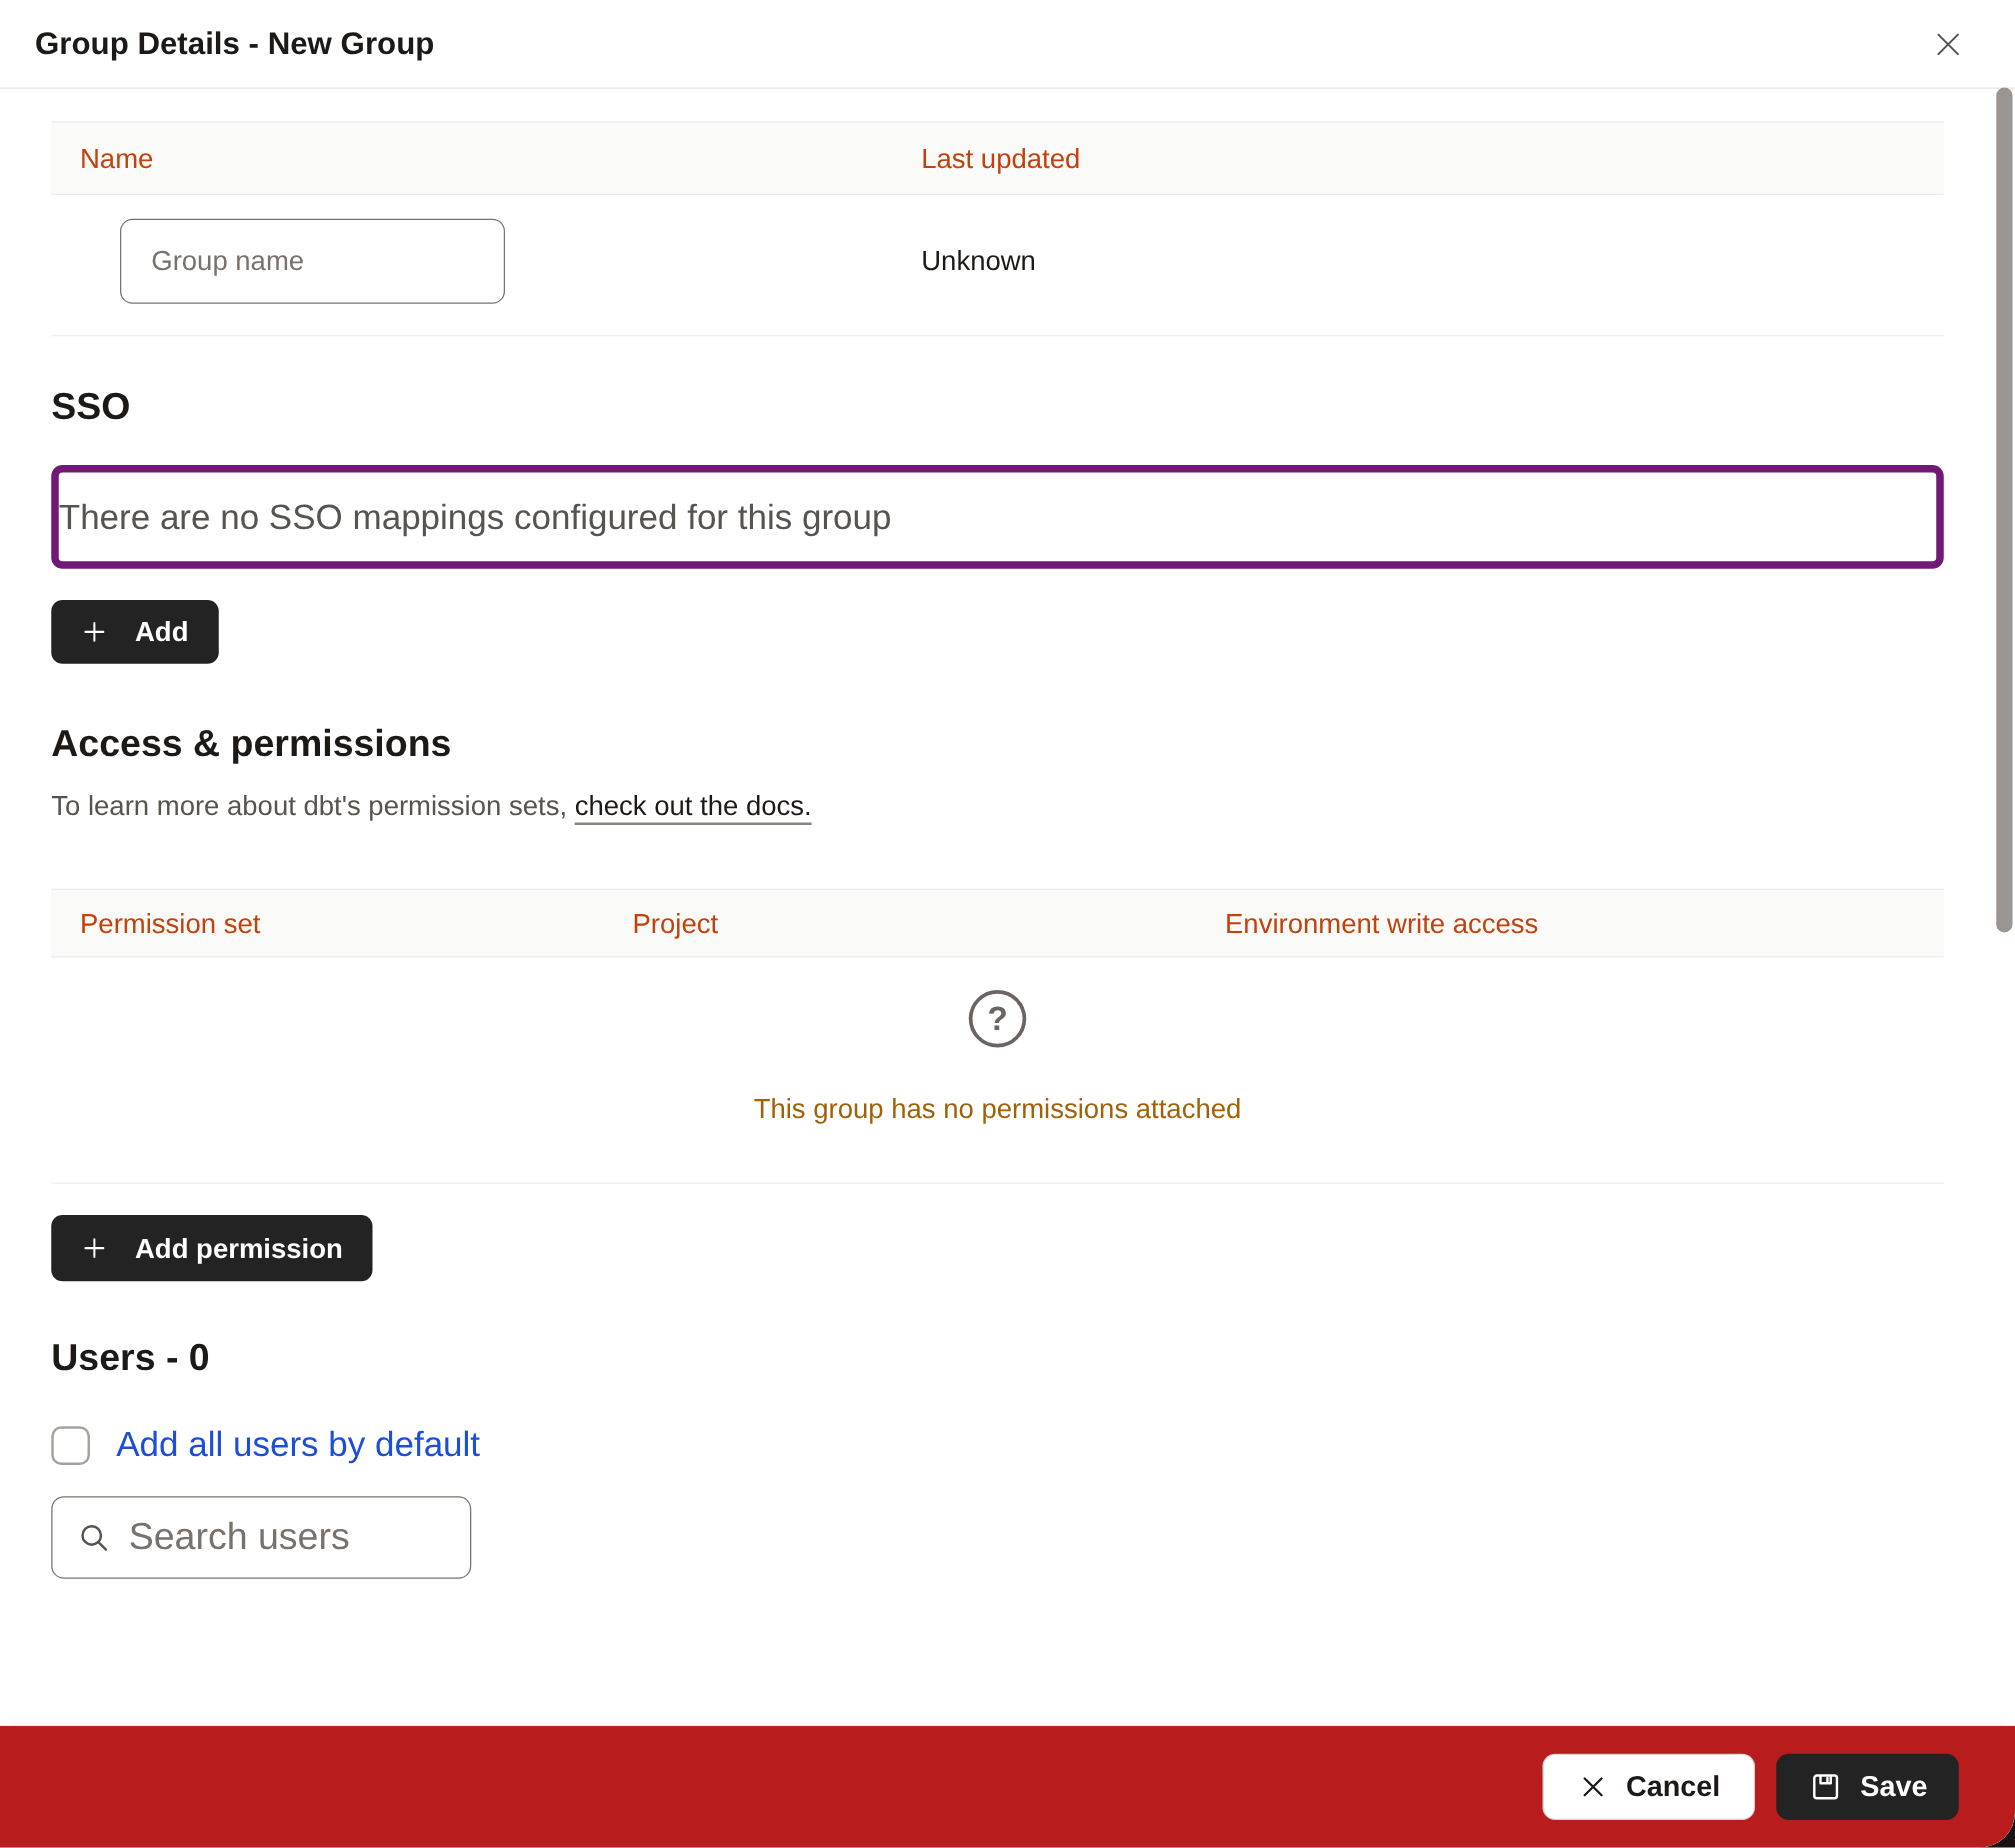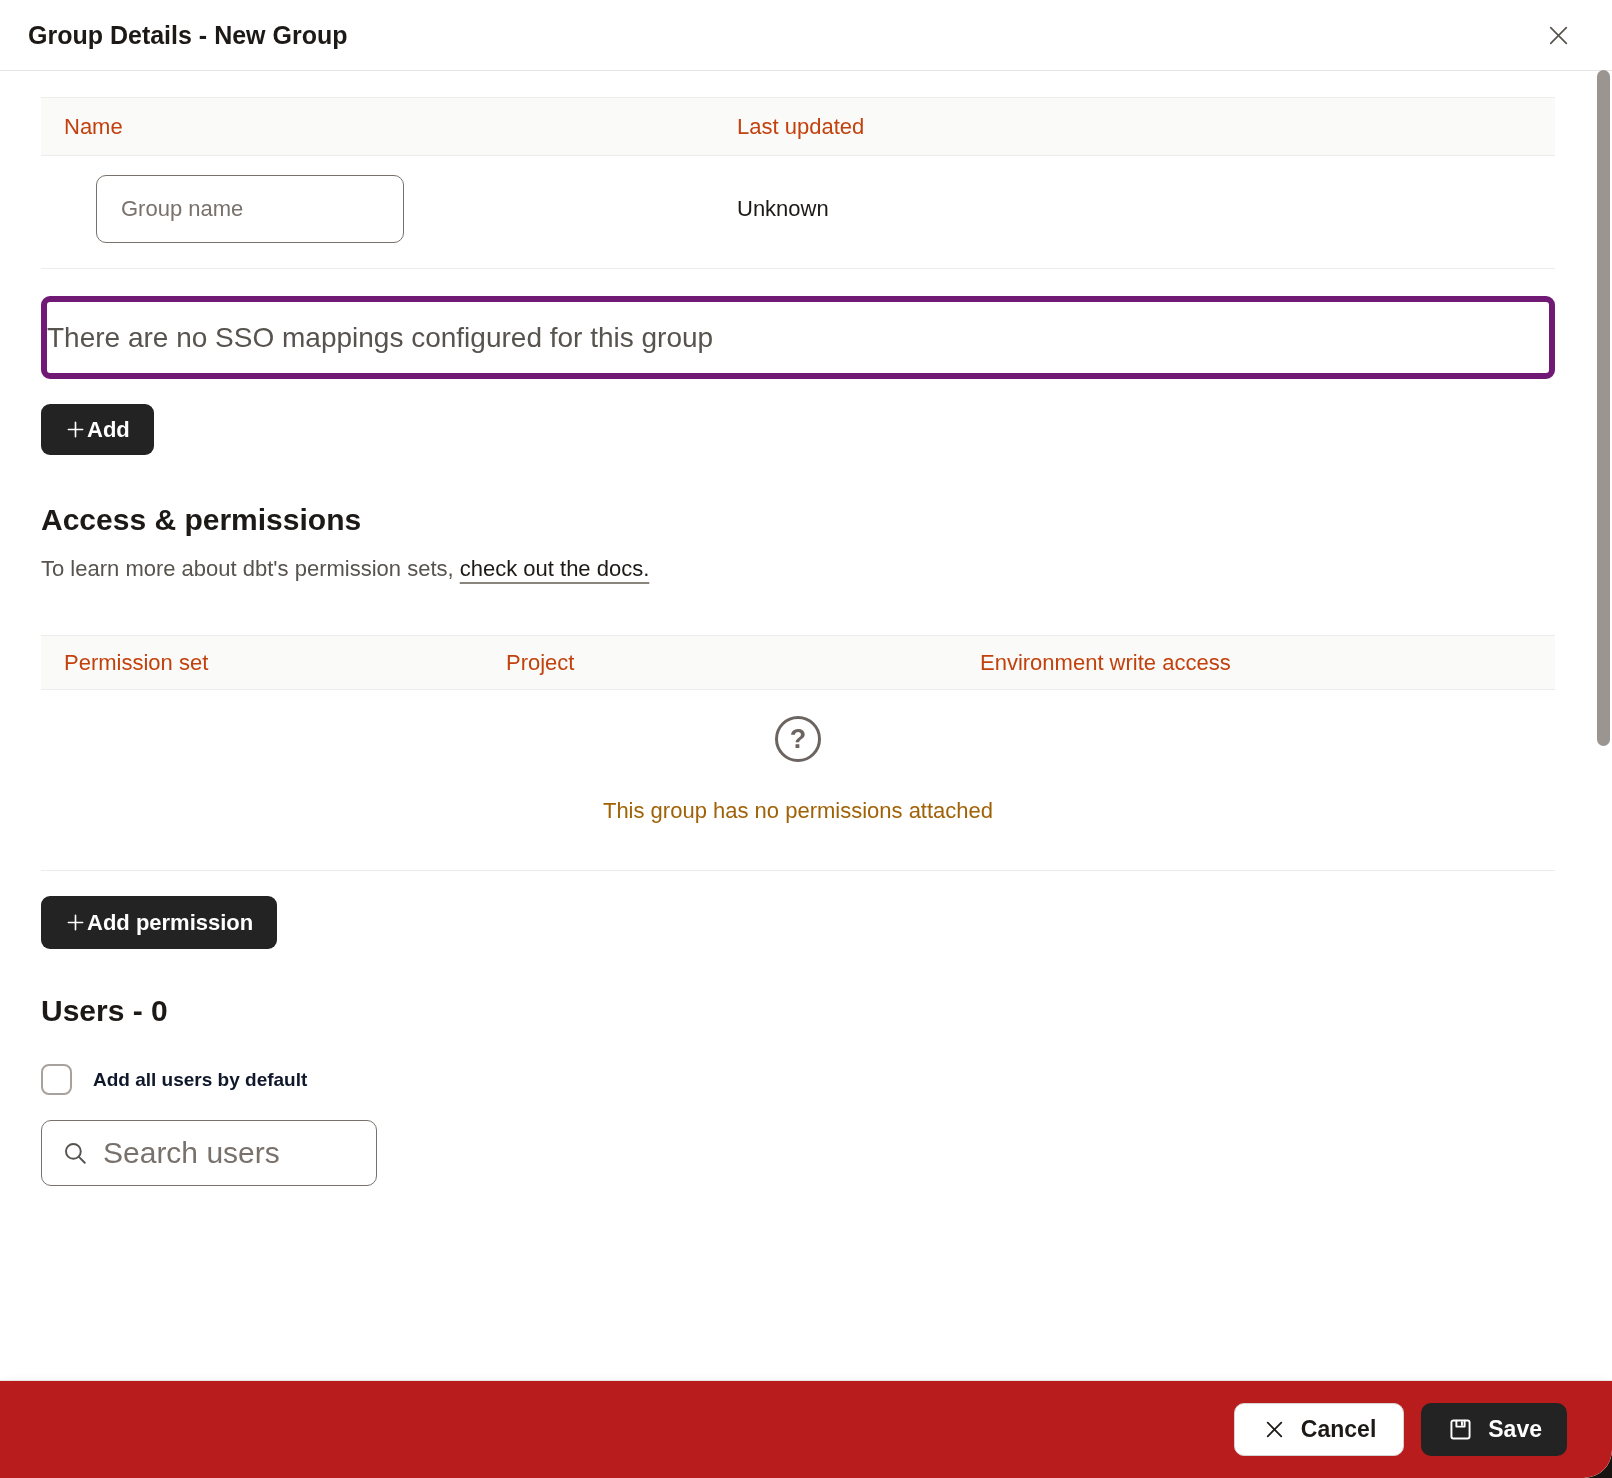--- a/index.html
+++ b/index.html
@@ -80,42 +80,42 @@
   .empty-box {
     margin-top:27px; height:83px;
     border:6px solid #701a75; border-radius:9px;
     display:flex; align-items:center; 
     font-size:28px; color:#57534e;
   }
   .btn-dark {
     background:#232323; color:#ffffff;
     border:none; border-radius:9px; cursor:pointer;
     height:51px; padding:0 24px;
-    display:inline-flex; align-items:center; gap:1px;
+    display:inline-flex; align-items:center; gap:22px;
     font-size:22px; font-weight:600;
     font-family:"Liberation Sans", sans-serif;
   }
   .add-sso-btn { margin-top:25px; }
   .perm-h { margin-top:46px; }
   .perm-empty { border-bottom:1px solid #ececeb; padding-bottom:44px; text-align:center; }
   .q-icon {
     margin:26px auto 0 auto;
     width:46px; height:46px; border:3px solid #6b6460; border-radius:50%;
     display:flex; align-items:center; justify-content:center;
     font-size:27px; font-weight:700; color:#6b6460; line-height:1;
   }
   .perm-empty-text { margin-top:34px; font-size:22px; color:#a16207; line-height:30px; }
   .add-perm-btn { margin-top:25px; height:53px; }
   .users-h { margin-top:43px; }
   .checkbox-row { margin-top:34px; display:flex; align-items:center; gap:21px; }
   .checkbox {
     width:31px; height:31px; background:#fff;
     border:2px solid #a8a29e; border-radius:8px; cursor:pointer; flex:0 0 auto;
   }
-  .checkbox-label { font-size:19px; font-weight:700; color:#0f172a; }
+  .checkbox-label { font-size:28px; font-weight:400; color:#1d4ed8; }
   .search-wrap {
     margin-top:25px; width:336px; height:66px;
     border:1px solid #79716b; border-radius:10px;
     display:flex; align-items:center; gap:15px; padding:0 20px;
     background:#fff;
   }
   .search-wrap input {
     border:none; outline:none; flex:1; font-size:30px; color:#1c1917;
     font-family:Liberation Sans, sans-serif; background:transparent;
   }
@@ -178,20 +178,21 @@
       <div class="col2">Last updated</div>
     </div>
     <div class="table-row">
       <div class="col1">
         <input class="text-input" type="text" placeholder="Group name" style="">
       </div>
       <div class="col2 cell-text">Unknown</div>
     </div>
 
     
+    <h2 class="section-h sso-h">SSO</h2>
     <div class="empty-box">
       <span>There are no SSO mappings configured for this group</span>
     </div>
     <button class="btn-dark add-sso-btn">
       <span>
         <svg width="21" height="21" viewBox="0 0 22 22" fill="none" stroke="#ffffff" stroke-width="1.7" stroke-linecap="round">
           <path d="M11 3.5 V18.5 M3.5 11 H18.5"></path>
         </svg>
       </span>
       <span>Add</span>

